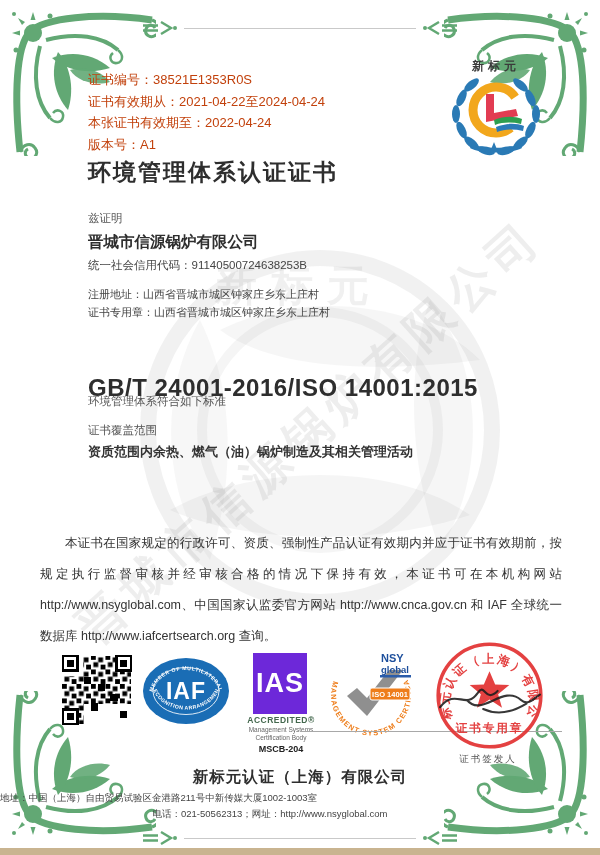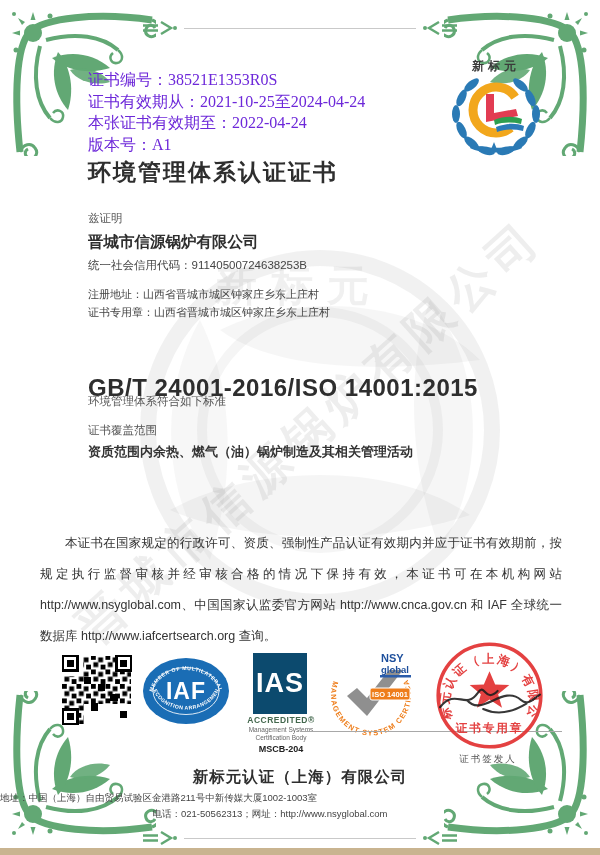--- a/index.html
+++ b/index.html
@@ -17,38 +17,38 @@
   .edgeline .rule{flex:1;border-top:1px solid #c9c9c9;margin:0 6px;}
   .arrow{width:36px;height:14px;flex:0 0 auto;}
   .arrow.r{transform:scaleX(-1);}
   .strip{left:0;right:0;bottom:0;height:7px;background:#c9b490;}
   
   .wm{pointer-events:none;}
   .wm-diag{left:-60px;top:400px;width:740px;text-align:center;font-size:47px;font-weight:bold;
            letter-spacing:8px;color:rgba(125,125,125,.13);transform:rotate(-42deg);transform-origin:center;}
   .wm-brand{left:215px;top:258px;font-size:42px;font-weight:bold;letter-spacing:14px;color:rgba(135,135,135,.12);}
   
-  .meta{left:88px;top:69px;font-size:16px;line-height:21.5px;color:#6d28d9;font-family:Liberation Serif, serif;}
+  .meta{left:88px;top:69px;font-size:13px;line-height:21.5px;color:#c2410c;}
   .title{left:88px;top:157px;font-size:23px;font-weight:bold;letter-spacing:2px;color:#2e2e2e;}
   .small-label{font-size:11.5px;color:#555;}
   .lbl-certify{left:88px;top:211px;}
   .company{left:88px;top:232px;font-size:15.5px;font-weight:bold;color:#2e2e2e;}
   .credit{left:88px;top:258px;font-size:11.5px;color:#444;}
   .addr{font-size:11px;color:#444;}
   .addr1{left:88px;top:287px;} .addr2{left:88px;top:305px;}
   .lbl-std{left:88px;top:358px;margin-top:36px;}
   .stdcode{left:88px;top:374px;font-size:24px;font-weight:bold;color:#2e2e2e;letter-spacing:.5px;}
   .lbl-scope{left:88px;top:423px;}
   .scope{left:88px;top:443px;font-size:13px;color:#333;font-weight:bold;}
   .disclaimer{left:40px;top:528px;width:522px;font-size:12.5px;line-height:31px;color:#333;
               text-align:justify;text-indent:2em;}
   
   .qr{left:62px;top:654px;width:70px;height:72px;}
   .iaf{left:141px;top:656px;width:90px;height:70px;}
-  .ias-box{left:253px;top:653px;width:54px;height:61px;background:#0c4a6e;display:flex;
+  .ias-box{left:253px;top:653px;width:54px;height:61px;background:#6d28d9;display:flex;
            align-items:center;justify-content:center;color:#fff;font-size:27px;font-weight:bold;letter-spacing:1px;}
   .ias-txt{left:236px;top:716px;width:90px;text-align:center;line-height:1;}
   .ias-acc{font-size:8.5px;font-weight:bold;color:#44684e;letter-spacing:.5px;margin-bottom:2px;}
   .ias-sub{font-size:6.5px;color:#666;margin-top:2px;}
   .ias-code{font-size:9px;font-weight:bold;color:#222;margin-top:3px;}
   .nsy{left:323px;top:648px;width:96px;height:96px;}
   .sigline{left:300px;top:731px;width:262px;height:1px;background:#a8a8a8;}
   .stamp{left:431px;top:637px;width:117px;height:117px;z-index:3;}
   .signer{left:428px;top:753px;width:120px;text-align:center;font-size:9.5px;color:#555;letter-spacing:2px;}
   
@@ -191,21 +191,21 @@
     <g>
       <circle cx="56" cy="54" r="23" fill="none" stroke="#f2a71c" stroke-width="9" stroke-dasharray="110 35" stroke-dashoffset="-20"></circle>
       <path d="M46,38 L46,66 L78,60 L76,53 L54,57 L54,38 Z" fill="#e23c52"></path>
       <path d="M54,64 C64,60 74,60 82,63 L81,68 C72,66 63,66 55,69 Z" fill="#2e9e4f"></path>
       <path d="M56,71 C66,67 76,67 84,70 L83,75 C74,73 65,73 57,76 Z" fill="#2b7ab8"></path>
     </g>
   </svg>
 
   <div class="abs meta">
     <div>证书编号：38521E1353R0S</div>
-    <div>证书有效期从：2021-10-25至2024-04-24</div>
+    <div>证书有效期从：2021-04-22至2024-04-24</div>
     <div>本张证书有效期至：2022-04-24</div>
     <div>版本号：A1</div>
   </div>
 
   <div class="abs title">环境管理体系认证证书</div>
   <div class="abs small-label lbl-certify">兹证明</div>
   <div class="abs company">晋城市信源锅炉有限公司</div>
   <div class="abs credit">统一社会信用代码：91140500724638253B</div>
   <div class="abs addr addr1">注册地址：山西省晋城市城区钟家庄乡东上庄村</div>
   <div class="abs addr addr2">证书专用章：山西省晋城市城区钟家庄乡东上庄村</div>

